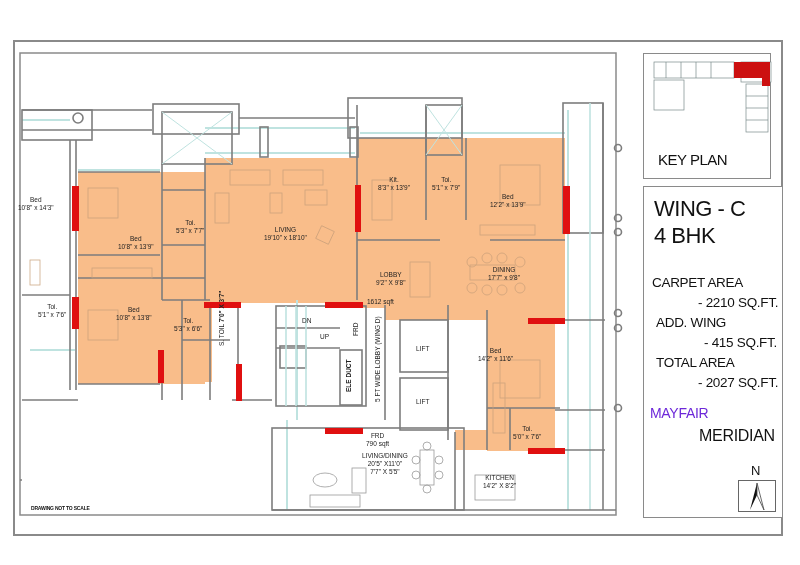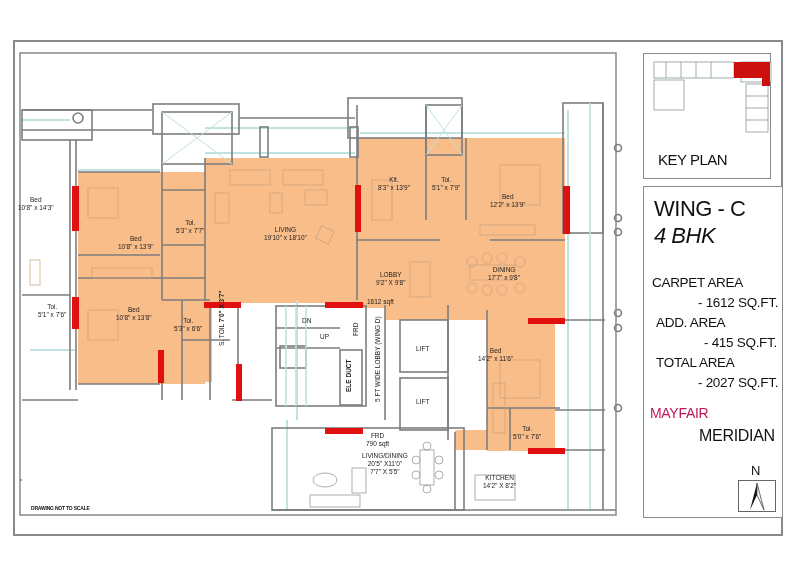--- a/index.html
+++ b/index.html
@@ -4,23 +4,23 @@
 <style>
   html, body { margin:0; padding:0; background:#ffffff; }
   body { width:800px; height:565px; position:relative; overflow:hidden; font-family:"Liberation Sans", sans-serif; }
   .sheet { position:absolute; left:13px; top:40px; width:770px; height:496px; border:2px solid #8a8a8a; box-sizing:border-box; }
   .plan-svg { position:absolute; left:0; top:0; }
   .lbl { position:absolute; font-size:6.5px; line-height:8px; text-align:center; color:#222; white-space:nowrap; font-family:"Liberation Sans", sans-serif; }
   .lbl-v { position:absolute; font-size:6.5px; color:#222; white-space:nowrap; transform-origin:left top; }
   .panel { position:absolute; border:1.5px solid #8a8a8a; box-sizing:border-box; background:#fff; }
   .keyplan-title { position:absolute; left:14px; bottom:10px; font-size:15px; color:#111; letter-spacing:-0.5px; }
   .info-wing { position:absolute; left:10px; top:10px; font-size:22px; color:#111; line-height:24px; letter-spacing:-0.5px; }
-  .info-bhk { position:absolute; left:10px; top:36px; font-size:22px; color:#111; letter-spacing:-0.5px;font-style:italic; }
+  .info-bhk { position:absolute; left:10px; top:36px; font-size:22px; color:#111; letter-spacing:-0.5px; }
   .info-line { position:absolute; font-size:13.5px; color:#111; letter-spacing:-0.3px; }
-  .brand1 { position:absolute; left:650px; top:405px; font-size:14px; color:#be185d; letter-spacing:-0.3px; }
+  .brand1 { position:absolute; left:650px; top:405px; font-size:14px; color:#6d28d9; letter-spacing:-0.3px; }
   .brand2 { position:absolute; left:699px; top:427px; font-size:16px; color:#111; letter-spacing:-0.3px; }
   .north-n { position:absolute; left:751px; top:463px; font-size:13px; color:#111; }
   .north-box { position:absolute; left:738px; top:480px; width:38px; height:32px; border:1px solid #666; box-sizing:border-box; }
   .footnote { position:absolute; left:31px; top:505px; font-size:5px; color:#111; font-weight:bold; letter-spacing:-0.2px; }
 </style>
 </head>
 <body>
 
 <div class="sheet"></div>
 
@@ -289,22 +289,22 @@
     <rect x="88" y="6" width="36" height="16" fill="#cc1010"></rect>
     <rect x="116" y="10" width="8" height="20" fill="#cc1010"></rect>
   </svg>
   <div class="keyplan-title">KEY PLAN</div>
 </div>
 
 <div class="panel" style="left:643px;top:186px;width:140px;height:218px;border-bottom:none;">
   <div class="info-wing">WING - C</div>
   <div class="info-bhk">4 BHK</div>
   <div class="info-line" style="left:8px;top:88px;">CARPET AREA</div>
-  <div class="info-line" style="left:54px;top:108px;">- 1612 SQ.FT.</div>
-  <div class="info-line" style="left:12px;top:128px;">ADD. AREA</div>
+  <div class="info-line" style="left:54px;top:108px;">- 2210 SQ.FT.</div>
+  <div class="info-line" style="left:12px;top:128px;">ADD. WING</div>
   <div class="info-line" style="left:60px;top:148px;">- 415 SQ.FT.</div>
   <div class="info-line" style="left:12px;top:168px;">TOTAL AREA</div>
   <div class="info-line" style="left:54px;top:188px;">- 2027 SQ.FT.</div>
 </div>
 <div class="panel" style="left:643px;top:402px;width:140px;height:116px;border-top:none;"></div>
 
 <div class="brand1">MAYFAIR</div>
 <div class="brand2">MERIDIAN</div>
 <div class="north-n">N</div>
 <div class="north-box">

